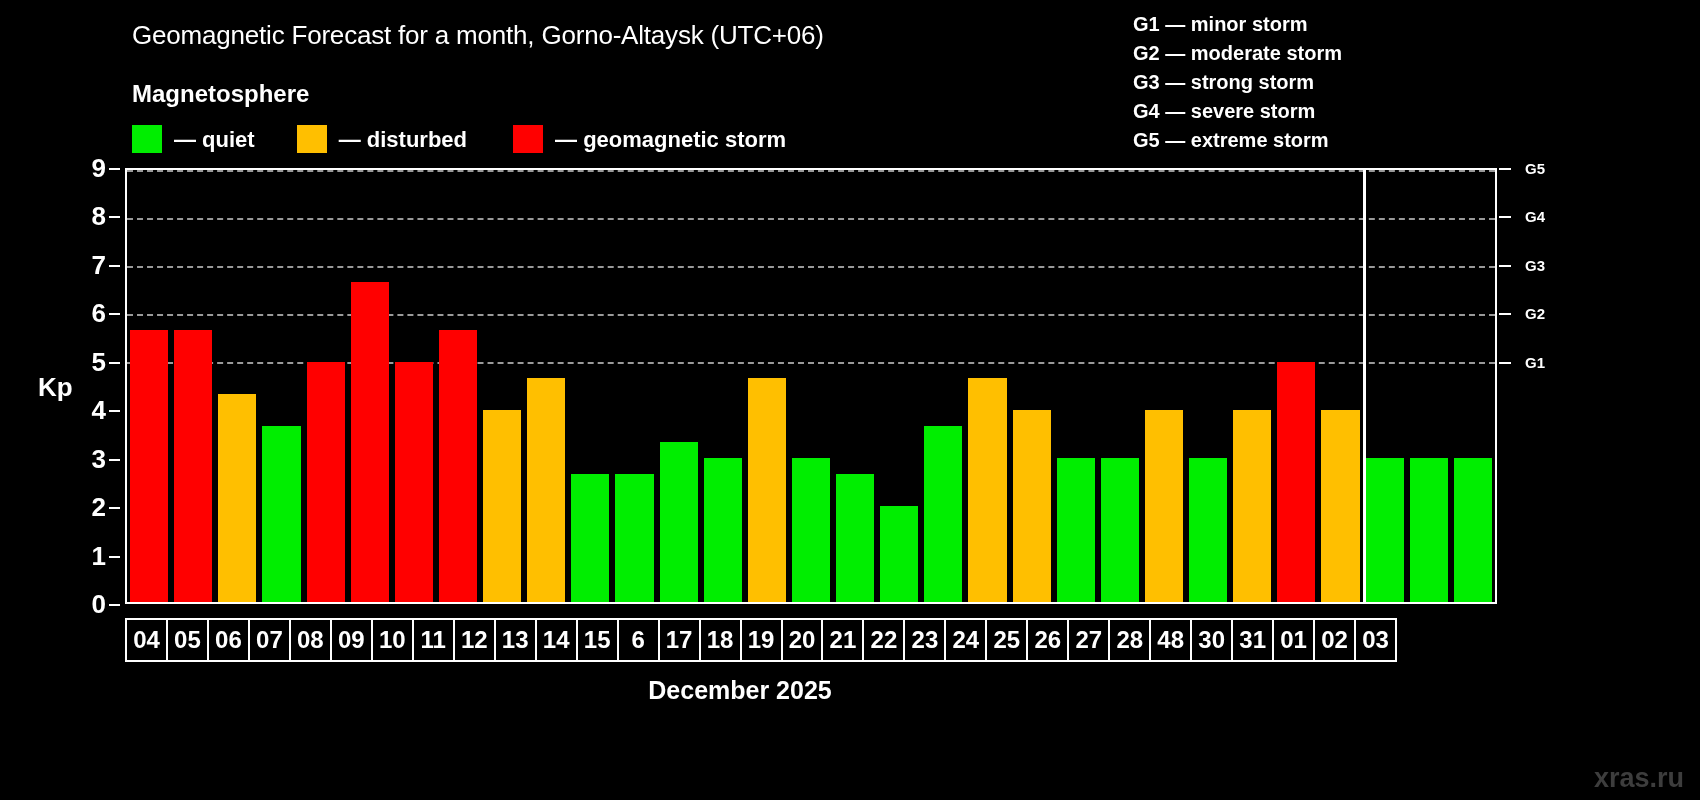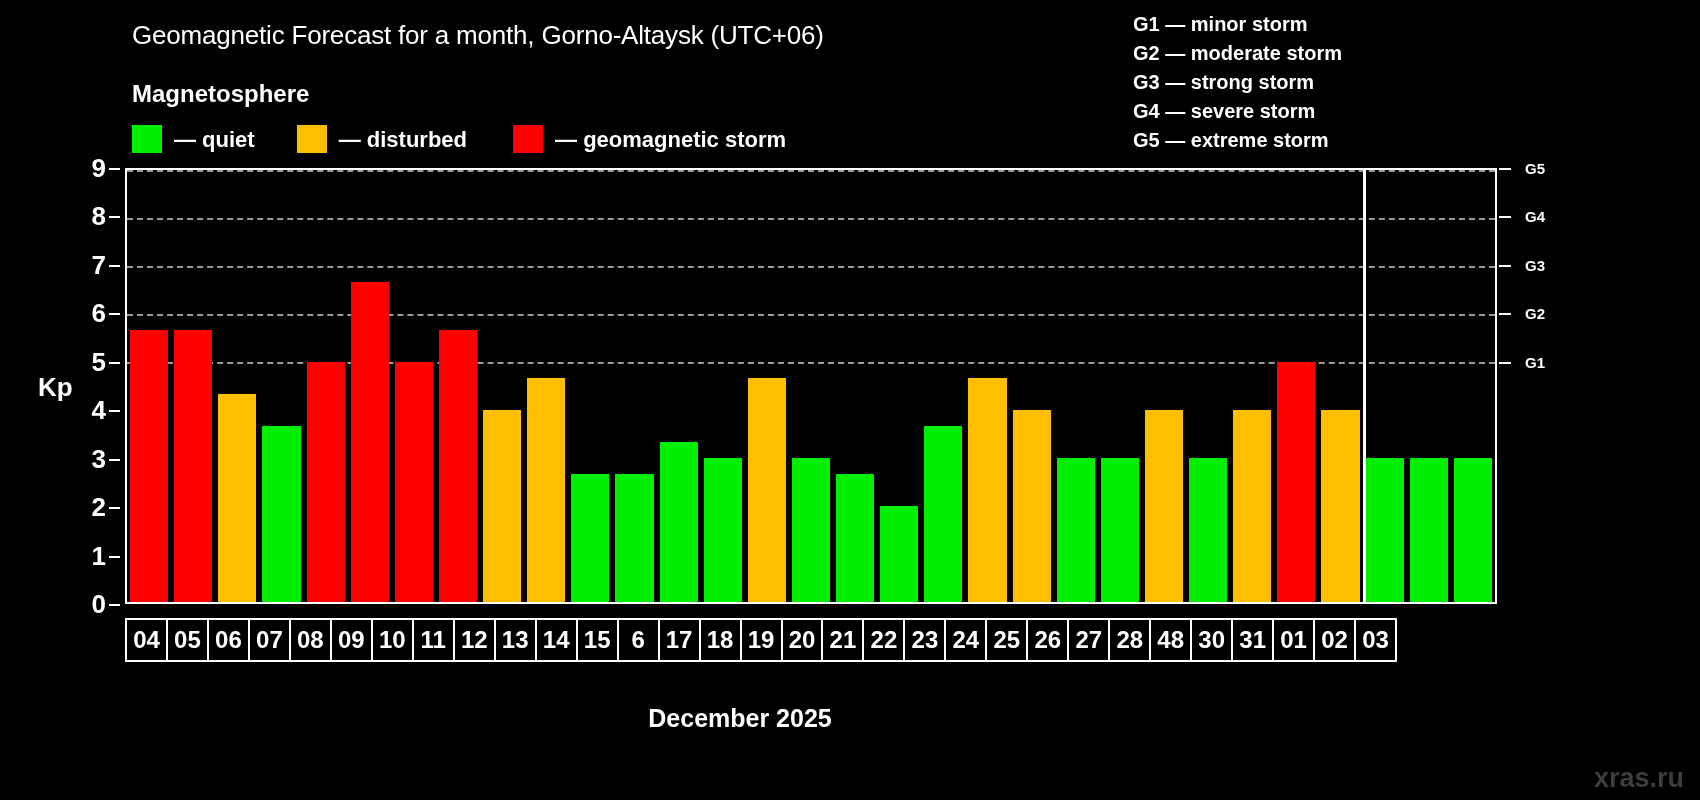--- a/index.html
+++ b/index.html
@@ -39,21 +39,21 @@
   .gaxis{position:absolute;left:1499px;top:168px;width:80px;height:436px;}
   .gtick{position:absolute;left:26px;font-size:15px;font-weight:bold;transform:translateY(-50%);}
   .gtickmark{position:absolute;left:0;width:12px;border-top:2px solid #fff;}
 
   
   .xlabels{position:absolute;left:125px;top:618px;width:1272px;height:44px;display:flex;}
   .xlab{flex:1 1 0;border:2px solid #fff;box-sizing:border-box;display:flex;align-items:center;justify-content:center;
         font-size:24px;font-weight:bold;background:#000;margin-left:-2px;}
   .xlab:first-child{margin-left:0;}
 
-  .xcaption{position:absolute;left:0;top:704px;width:1700px;text-align:center;font-size:25px;font-weight:bold;}
+  .xcaption{position:absolute;left:0;top:676px;width:1700px;text-align:center;font-size:25px;font-weight:bold;}
   .xcaption span{position:relative;left:-110px;}
 
   .watermark{position:absolute;right:16px;bottom:6px;font-size:27px;font-weight:bold;color:#3d3d3d;}
 </style>
 </head>
 <body>
 
 <div class="title">Geomagnetic Forecast for a month, Gorno-Altaysk (UTC+06)</div>
 <div class="mag-label">Magnetosphere</div>
 

